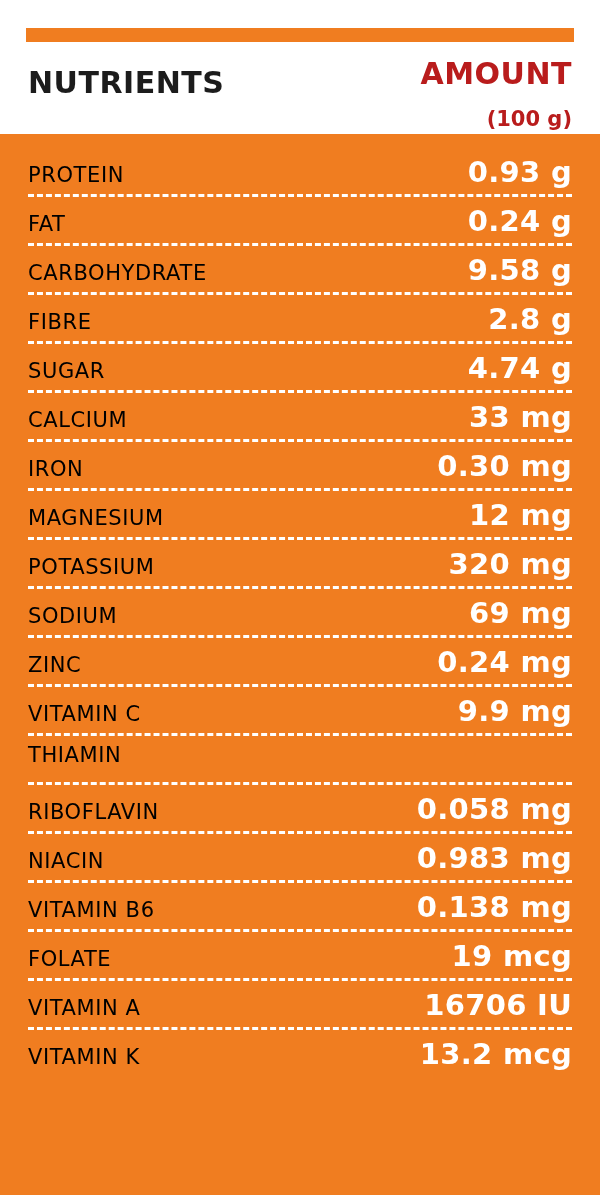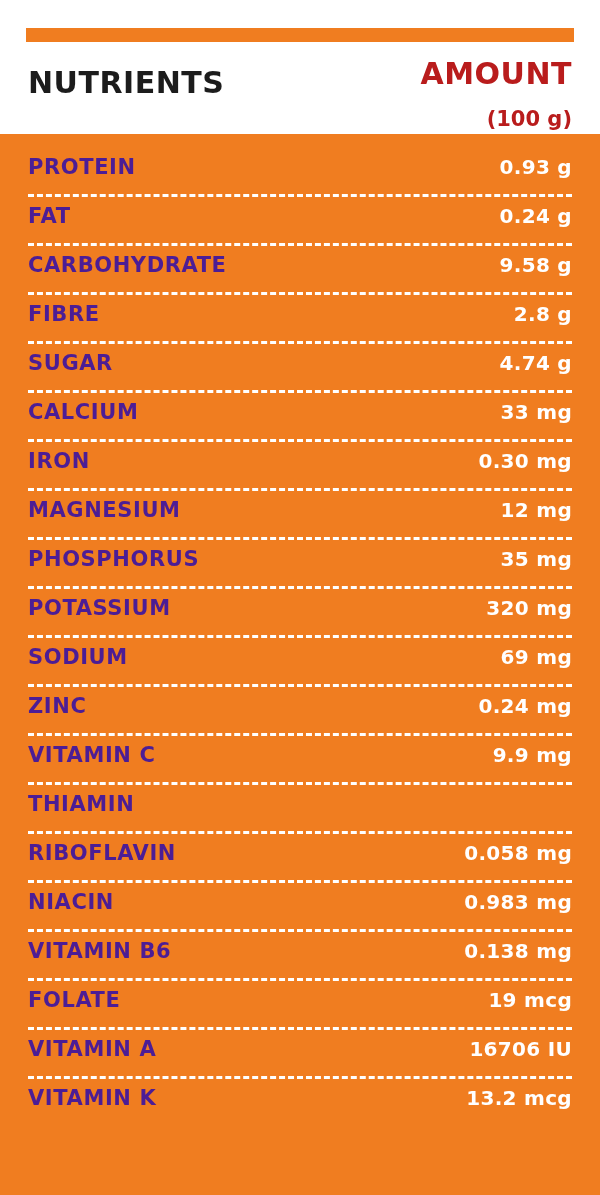--- a/index.html
+++ b/index.html
@@ -75,27 +75,27 @@
     height: 49px;
     box-sizing: border-box;
     border-bottom: 3px dashed #ffffff;
     padding-top: 7px;
   }
   .row:last-child {
     border-bottom: none;
   }
   .row .label {
     font-size: 21px;
-    font-weight: bold;
-    color: #4c1d95;
+    font-weight: normal;
+    color: #000000;
     letter-spacing: 0.6px;
     white-space: nowrap;
   }
   .row .value {
-    font-size: 20px;
+    font-size: 29px;
     font-weight: bold;
     color: #ffffff;
     letter-spacing: 0.3px;
     white-space: nowrap;
   }
 </style>
 </head>
 <body>
 
 <div class="nutrition-card">
@@ -137,24 +137,20 @@
       </div>
       <div class="row">
         <span class="label">IRON</span>
         <span class="value">0.30 mg</span>
       </div>
       <div class="row">
         <span class="label">MAGNESIUM</span>
         <span class="value">12 mg</span>
       </div>
       <div class="row">
-        <span class="label">PHOSPHORUS</span>
-        <span class="value">35 mg</span>
-      </div>
-      <div class="row">
         <span class="label">POTASSIUM</span>
         <span class="value">320 mg</span>
       </div>
       <div class="row">
         <span class="label">SODIUM</span>
         <span class="value">69 mg</span>
       </div>
       <div class="row">
         <span class="label">ZINC</span>
         <span class="value">0.24 mg</span>

